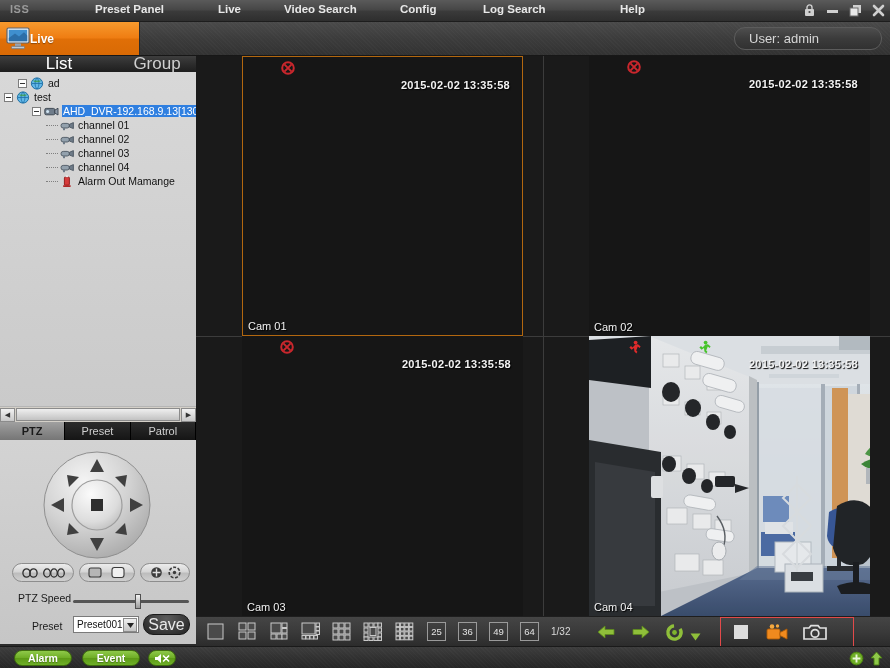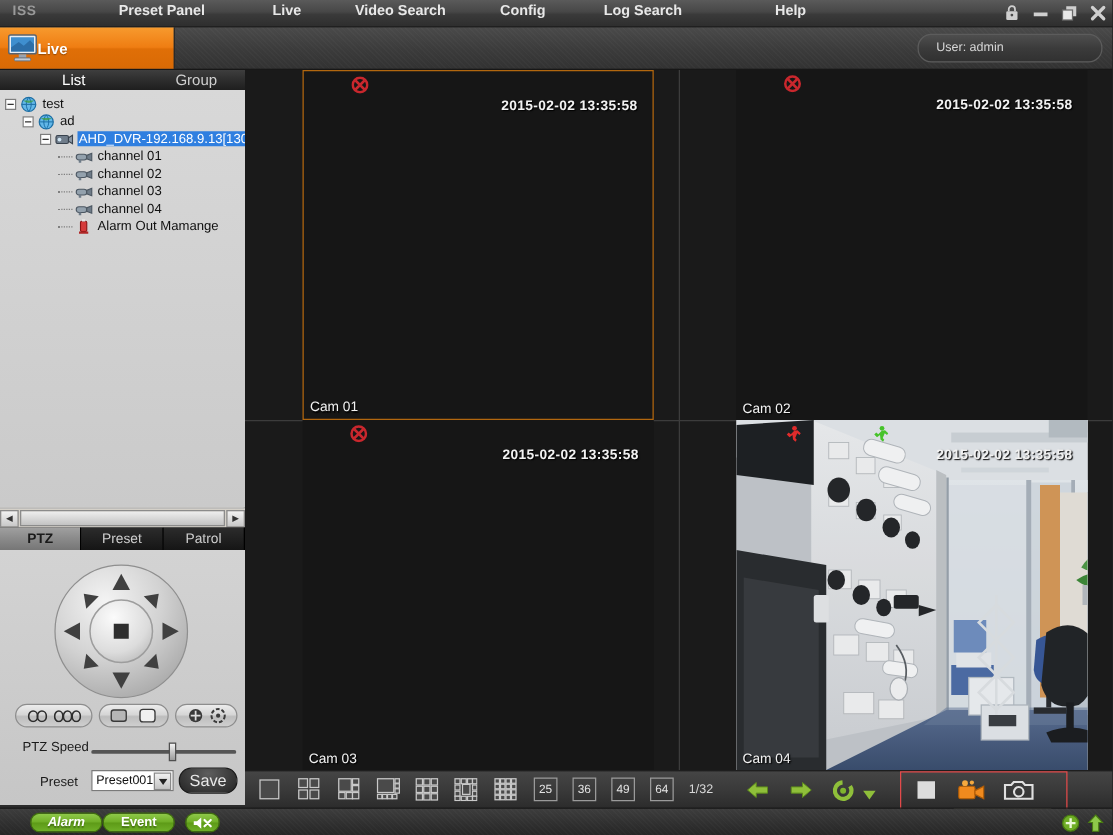--- a/index.html
+++ b/index.html
@@ -45,35 +45,35 @@
   }
   #live-tab .tab-label { color:#fff; font-size:12px; font-weight:bold; margin-left:30px;
     text-shadow:0 1px 1px rgba(0,0,0,0.35); }
   #monitor-icon { position:absolute; left:6px; top:5px; width:24px; height:23px; }
   #user-pill {
     position:absolute; right:8px; top:5px; width:148px; height:23px;
     background: linear-gradient(to bottom, #4e4e4e 0%, #3b3b3b 50%, #313131 100%);
     border:1px solid #5c5c5c; border-radius:11px;
     display:flex; align-items:center; padding-left:14px;
   }
-  #user-pill span { font-size:10px; color:#d6d6d6; }
+  #user-pill span { font-size:13px; color:#d6d6d6; }
 
   
   #leftpanel {
     position:absolute; left:0; top:56px; width:196px; height:588px;
     background:#cfcfcf; border-right:1px solid #1a1a1a;
   }
   #tabs-list {
     position:absolute; left:0; top:0; width:196px; height:16px;
     background: linear-gradient(to bottom, #3e3e3e 0%, #2d2d2d 50%, #1e1e1e 100%);
     display:flex;
   }
   .lgtab {
     flex:1; display:flex; align-items:center; justify-content:center;
-    font-size:12px; color:#ffffff; cursor:default;padding-left:20px;
+    font-size:17px; color:#ffffff; cursor:default;padding-left:20px;
   }
   .lgtab.inactive { color:#cfcfcf; }
 
   #tree {
     position:absolute; left:0; top:16px; width:196px; height:334px;
     background: linear-gradient(to bottom, #d8d8d8 0%, #cacaca 100%);
     padding:4px 0 0 4px; overflow:hidden;
   }
   .tnode { display:flex; align-items:center; height:14px; font-size:10.5px; color:#111;
     position:relative; cursor:default; }
@@ -138,21 +138,21 @@
     display:flex; align-items:center; padding-left:3px; cursor:default;
   }
   #preset-select .caret { position:absolute; right:1px; top:1px; width:14px; height:14px;
     background:linear-gradient(to bottom,#f0f0f0,#c4c4c4); border:1px solid #8a8a8a;
     display:flex; align-items:center; justify-content:center; }
   #save-btn {
     position:absolute; left:143px; top:174px; width:47px; height:21px;
     background: radial-gradient(ellipse at 50% 20%, #5e5e5e 0%, #3a3a3a 60%, #242424 100%);
     border:1px solid #1a1a1a; border-radius:10px;
     display:flex; align-items:center; justify-content:center;
-    font-size:13px; color:#e8e8e8; cursor:default;
+    font-size:16px; color:#e8e8e8; cursor:default;
   }
 
   
   #videoarea {
     position:absolute; left:196px; top:56px; width:694px; height:560px;
     background:#1a1a1a;
   }
   .vpane { position:absolute; width:281px; height:280px; background:#161616; overflow:hidden;margin-left:46px; }
   .vpane.sel { border:1px solid #b2670f; }
   .vtime { position:absolute; right:12px; top:22px; font-size:11px; color:#f2f2f2;
@@ -266,37 +266,37 @@
 </div>
 
 <div id="leftpanel">
 
   <div id="tabs-list">
       <div class="lgtab">List</div>
       <div class="lgtab inactive">Group</div>
     </div>
 
   <div id="tree">
+      <div class="tnode" style="padding-left: 14px;">
+        <span class="expander"></span>
+        <svg class="tico" viewBox="0 0 15 13">
+          <circle cx="7" cy="6.5" r="5.6" fill="#63b7e8" stroke="#1d6fa5" stroke-width="1"></circle>
+          <path d="M1.5 6.5 h11 M7 1 c-2.6 2.6 -2.6 8.4 0 11 M7 1 c2.6 2.6 2.6 8.4 0 11" fill="none" stroke="#1d6fa5" stroke-width="0.8"></path>
+          <path d="M2.6 3.4 a6 6 0 0 0 8.8 0" fill="#3f9c3f" opacity="0.75"></path>
+        </svg>
+        <span class="tlabel">ad</span>
+      </div>
       <div class="tnode" style="padding-left: 0px;">
         <span class="expander"></span>
         <svg class="tico" viewBox="0 0 15 13">
           <circle cx="7" cy="6.5" r="5.6" fill="#63b7e8" stroke="#1d6fa5" stroke-width="1"></circle>
           <path d="M1.5 6.5 h11 M7 1 c-2.6 2.6 -2.6 8.4 0 11 M7 1 c2.6 2.6 2.6 8.4 0 11" fill="none" stroke="#1d6fa5" stroke-width="0.8"></path>
           <path d="M2.6 3.4 a6 6 0 0 0 8.8 0" fill="#3f9c3f" opacity="0.75"></path>
         </svg>
         <span class="tlabel">test</span>
-      </div>
-      <div class="tnode" style="padding-left: 14px;">
-        <span class="expander"></span>
-        <svg class="tico" viewBox="0 0 15 13">
-          <circle cx="7" cy="6.5" r="5.6" fill="#63b7e8" stroke="#1d6fa5" stroke-width="1"></circle>
-          <path d="M1.5 6.5 h11 M7 1 c-2.6 2.6 -2.6 8.4 0 11 M7 1 c2.6 2.6 2.6 8.4 0 11" fill="none" stroke="#1d6fa5" stroke-width="0.8"></path>
-          <path d="M2.6 3.4 a6 6 0 0 0 8.8 0" fill="#3f9c3f" opacity="0.75"></path>
-        </svg>
-        <span class="tlabel">ad</span>
       </div>
       <div class="tnode selected" style="padding-left: 28px;">
         <span class="expander"></span>
         <svg class="tico" viewBox="0 0 15 13">
           <rect x="0.8" y="3.4" width="10" height="6.4" rx="1.4" fill="#6f7c8a" stroke="#38424d" stroke-width="0.9"></rect>
           <circle cx="3.6" cy="6.6" r="1.5" fill="#cfe4f2"></circle>
           <path d="M10.8 5.2 L14 3.2 v6.8 L10.8 8 Z" fill="#8c98a6" stroke="#38424d" stroke-width="0.9"></path>
         </svg>
         <span class="tlabel">AHD_DVR-192.168.9.13[1307</span>
       </div>
@@ -720,21 +720,21 @@
       <path d="M2 5 h5 l2-2.4 h7 L18 5 h6 v11 H2 Z" fill="none" stroke="#e0e0e0" stroke-width="1.7"></path>
       <circle cx="13" cy="10.4" r="3.8" fill="none" stroke="#e0e0e0" stroke-width="1.7"></circle>
     </svg>
   </div>
 
   <div id="redbox"></div>
   <div id="tooltip">Start Record</div>
 </div>
 
 <div id="statusbar">
-  <div class="greenpill" style="left:24px; width:58px;font-style:italic;">Alarm</div>
+  <div class="greenpill" style="left:14px; width:58px;">Alarm</div>
   <div class="greenpill" style="left:82px; width:58px;">Event</div>
   <div class="greenpill" style="left:148px; width:28px;">
     <svg width="17" height="11" viewBox="0 0 17 11">
       <path d="M1 4 h2.6 L7 1 v9 L3.6 7 H1 Z" fill="#fff"></path>
       <path d="M9.6 3 L14.6 8 M14.6 3 L9.6 8" stroke="#fff" stroke-width="1.7" stroke-linecap="round"></path>
     </svg>
   </div>
   <div class="corner-ico" style="right:26px;">
     <svg width="15" height="15" viewBox="0 0 15 15">
       <circle cx="7.5" cy="7.5" r="6.4" fill="#6fae26" stroke="#4a7d12" stroke-width="1"></circle>

